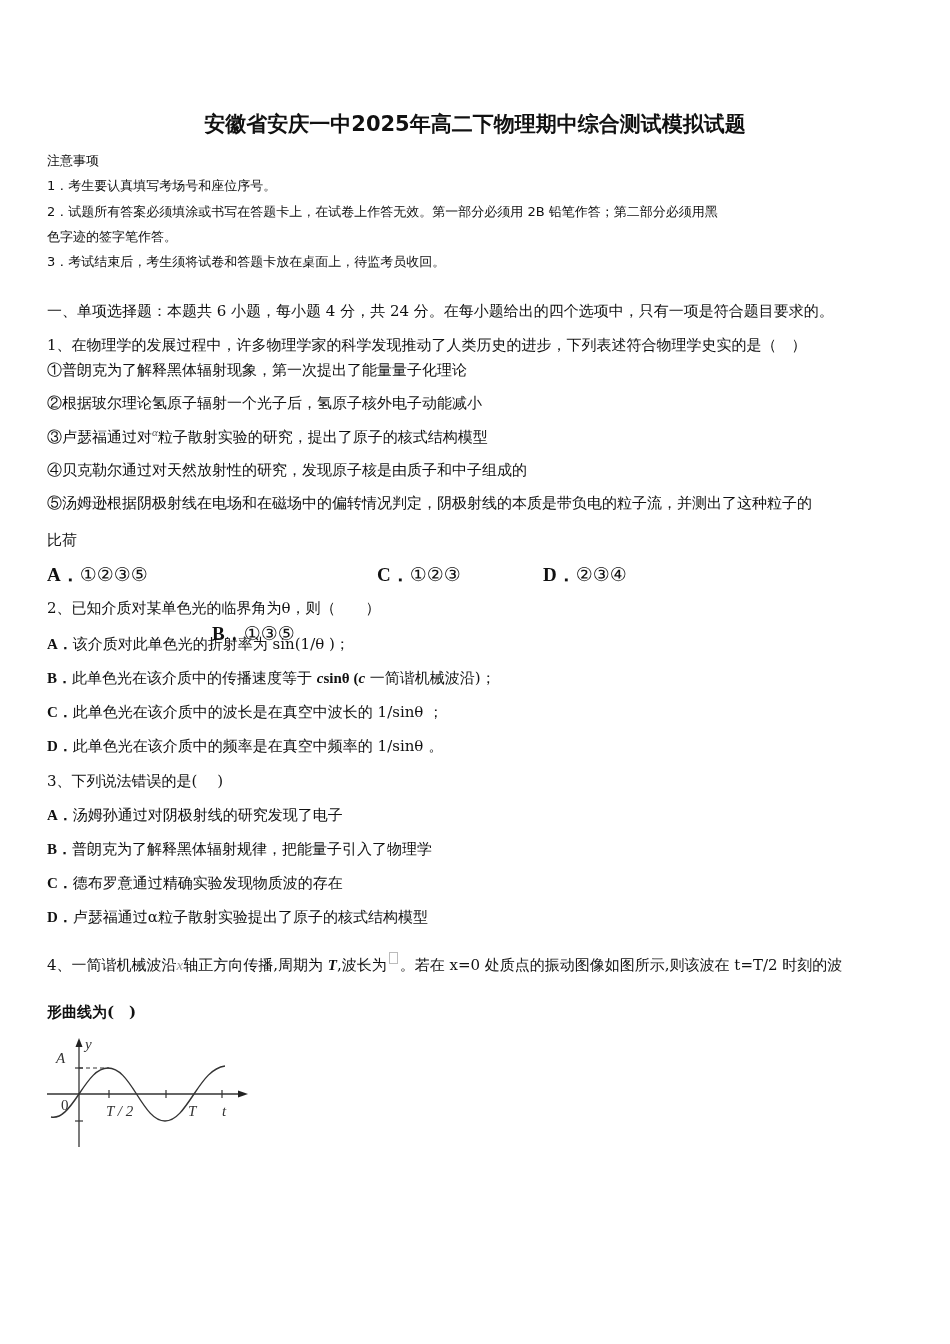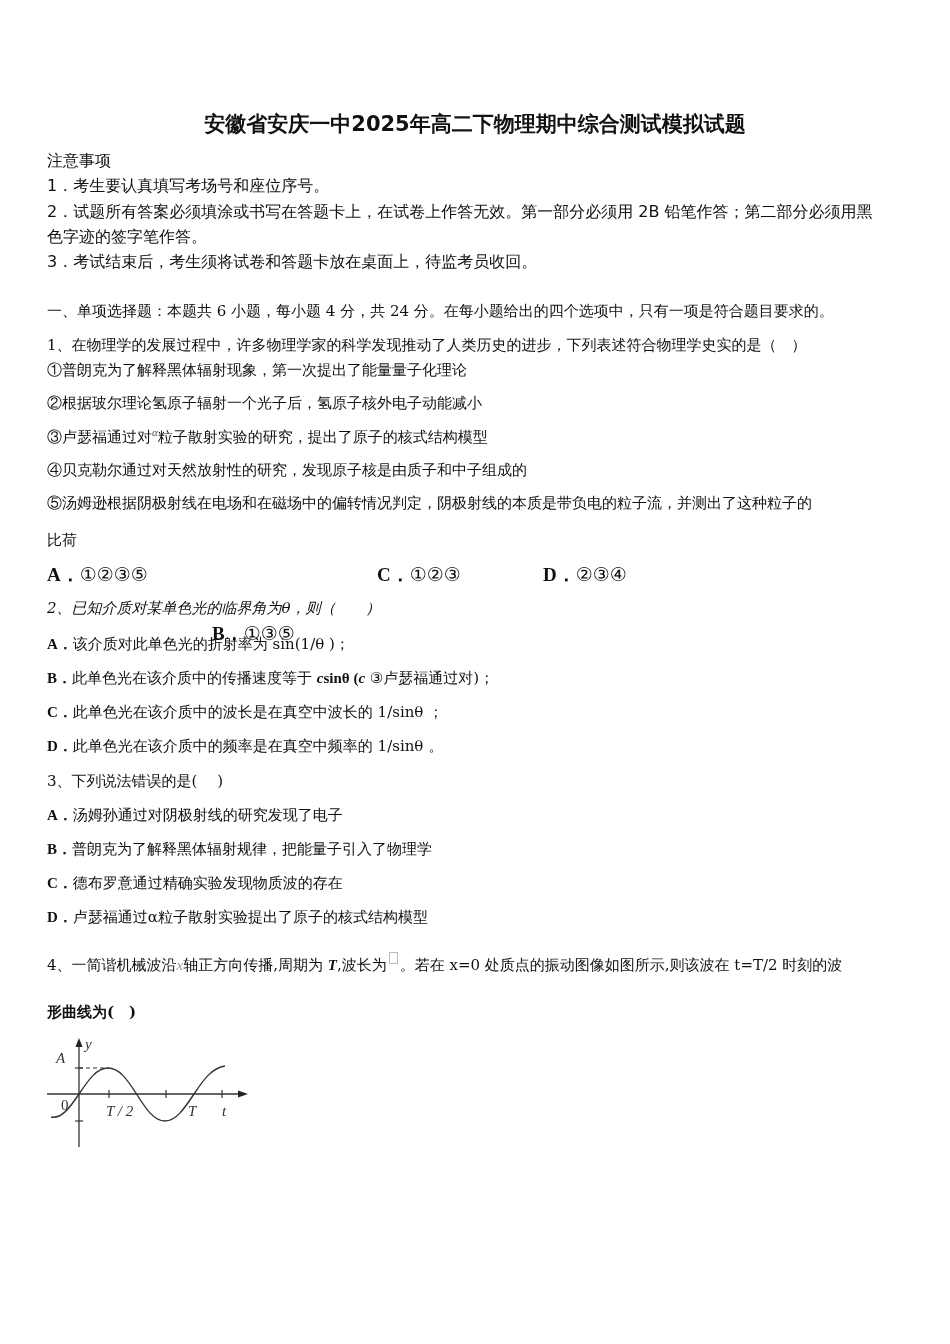--- a/index.html
+++ b/index.html
@@ -11,21 +11,21 @@
   .page { position: absolute; left: 0; top: 0; width: 950px; height: 1344px; }
   .title {
     position: absolute; left: 0; top: 110px; width: 950px; text-align: center;
     font-family: "DejaVu Sans", "Liberation Sans", sans-serif;
     font-size: 21px; font-weight: bold; letter-spacing: 0px; color: #111;
   }
   .line {
     position: absolute; left: 47px; white-space: nowrap;
     font-size: 15px; line-height: 20px; color: #111;
   }
-  .notice { font-family: "DejaVu Sans", "Liberation Sans", sans-serif; font-size: 16px; }
+  .notice { font-family: "DejaVu Sans", "Liberation Sans", sans-serif; font-size: 13px; }
   .bold { font-weight: bold; }
   .opt-label { font-family: "Liberation Serif", "DejaVu Serif", serif; font-weight: bold; }
   .latin { font-family: "Liberation Serif", "DejaVu Serif", serif; }
   .ital { font-style: italic; }
   .sup-alpha { font-style: italic; font-size: 11px; color: #555; position: relative; top: -6px; font-family: "Liberation Serif", serif; }
   .gray-x { font-style: italic; color: #999; font-family: "Liberation Serif", serif; }
   .missing-glyph {
     display: inline-block; width: 7px; height: 10px; border: 1px solid #bbb;
     position: relative; top: -6px; margin: 0 2px;
   }
@@ -63,26 +63,26 @@
   <div class="opt-row" style="left:212px; top:579px;margin-top:44px;">
     <span class="opt-label">B．</span><span>①③⑤</span>
   </div>
   <div class="opt-row" style="left:377px; top:564px;">
     <span class="opt-label">C．</span><span>①②③</span>
   </div>
   <div class="opt-row" style="left:543px; top:564px;">
     <span class="opt-label">D．</span><span>②③④</span>
   </div>
 
-  <div class="line" style="top:598px;font-style:italic;">2、已知介质对某单色光的临界角为θ，则（　　）</div>
+  <div class="line" style="top:598px;">2、已知介质对某单色光的临界角为θ，则（　　）</div>
   <div class="line" style="top:634px;">
     <span class="opt-label">A．</span><span>该介质对此单色光的折射率为 sin(1/θ )；</span>
   </div>
   <div class="line" style="top:668px;">
-    <span class="opt-label">B．</span><span>此单色光在该介质中的传播速度等于 </span><span class="latin ital bold">c</span><span class="latin bold">sinθ (</span><span class="latin ital bold">c</span><span> ③卢瑟福通过对)；</span>
+    <span class="opt-label">B．</span><span>此单色光在该介质中的传播速度等于 </span><span class="latin ital bold">c</span><span class="latin bold">sinθ (</span><span class="latin ital bold">c</span><span> 一简谐机械波沿)；</span>
   </div>
   <div class="line" style="top:702px;">
     <span class="opt-label">C．</span><span>此单色光在该介质中的波长是在真空中波长的 1/sinθ ；</span>
   </div>
   <div class="line" style="top:736px;">
     <span class="opt-label">D．</span><span>此单色光在该介质中的频率是在真空中频率的 1/sinθ 。</span>
   </div>
 
   <div class="line" style="top:771px;">3、下列说法错误的是(　 )</div>
   <div class="line" style="top:805px;">

